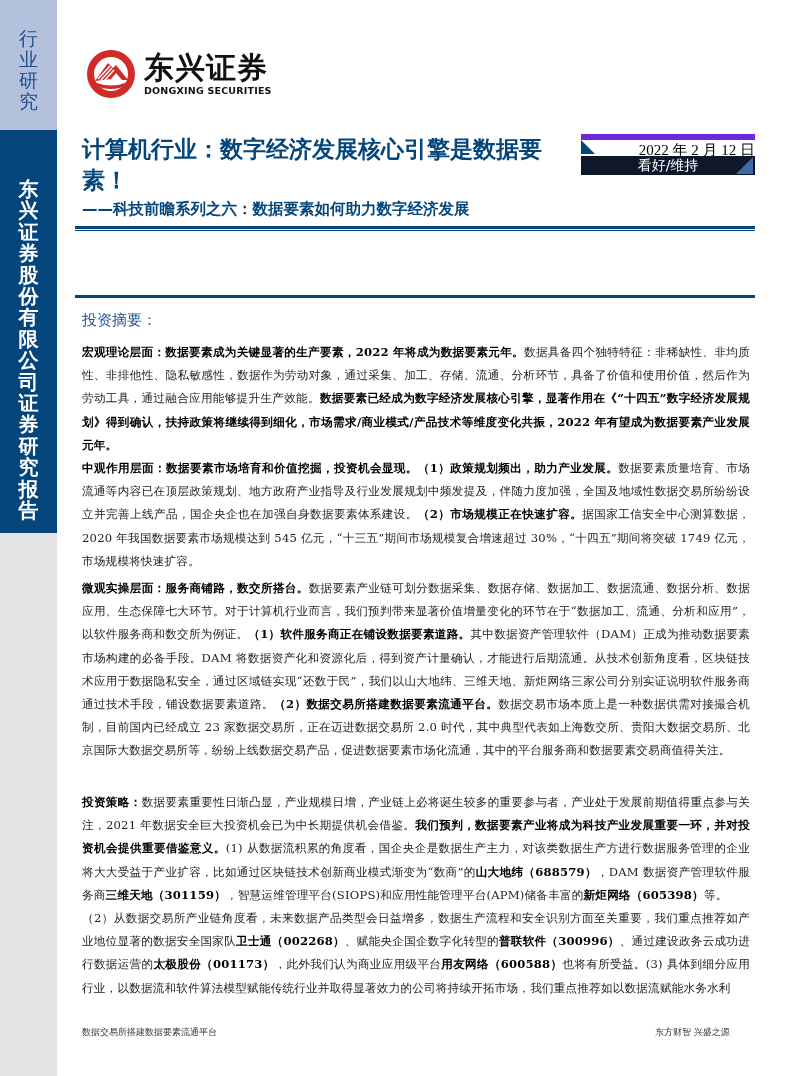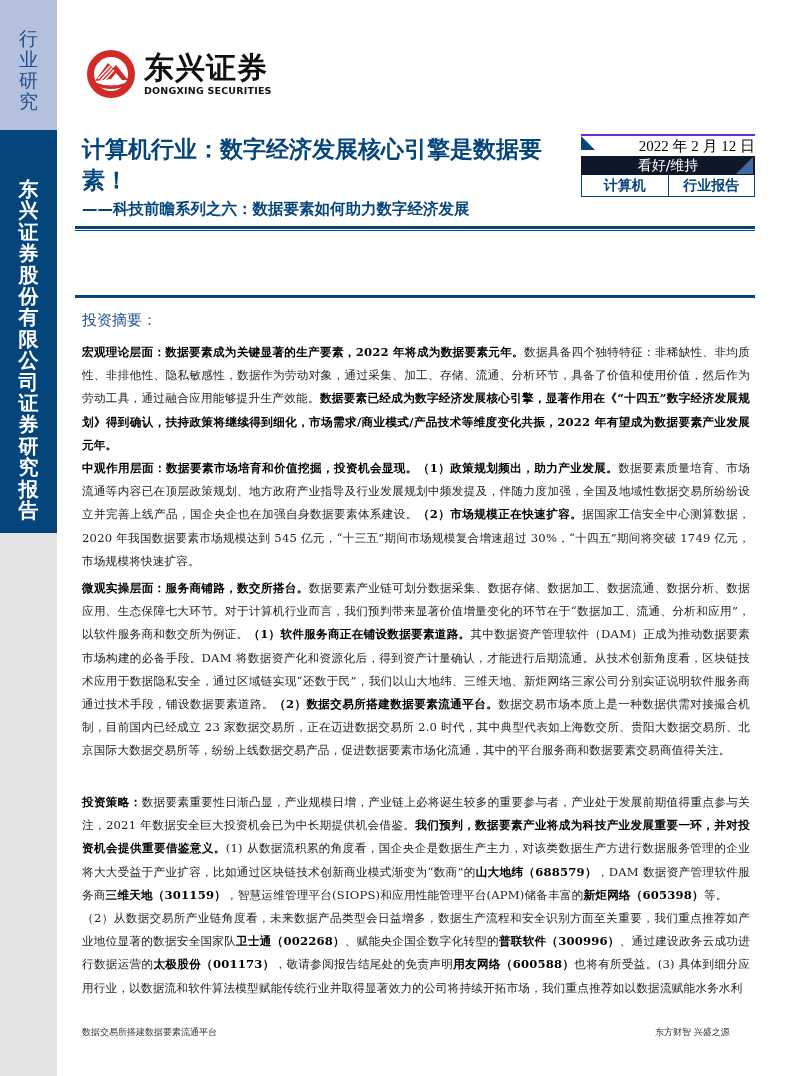--- a/index.html
+++ b/index.html
@@ -20,21 +20,21 @@
   .logo-text { margin-left:8px; }
   .logo-cn { font-size:30px; font-weight:bold; letter-spacing:1px; line-height:32px; color:#111; font-family:Liberation Sans, sans-serif; }
   .logo-en { font-size:9.5px; font-weight:bold; color:#111; letter-spacing:0.2px; margin-top:1px; }
 
   
   .title { position:absolute; left:82px; top:134px; width:495px; font-size:23px; line-height:31px; font-weight:bold; color:#04457c; }
   .subtitle { position:absolute; left:82px; top:199px; font-size:15.5px; font-weight:bold; color:#04457c; white-space:nowrap;text-align:center; }
 
   
   .infobox { position:absolute; left:581px; top:134px; width:174px; }
-  .info-date { height:22px; border-top:2px solid #6d28d9; position:relative; font-family:"Liberation Serif", serif; font-size:15px; text-align:right; line-height:20px; padding-right:0px; }
+  .info-date { height:22px; border-top:6px solid #6d28d9; position:relative; font-family:"Liberation Serif", serif; font-size:15px; text-align:right; line-height:20px; padding-right:0px; }
   .info-date .tri2 { position:absolute; left:0; top:0; width:0; height:0; border-bottom:14px solid #04457c; border-right:14px solid transparent; }
   .info-rating { height:19px; background:#0f172a; color:#fff; text-align:center; font-size:14px; line-height:19px; position:relative; }
   .info-rating .tri { position:absolute; right:2px; top:1px; width:0; height:0; border-bottom:17px solid #3e6aa1; border-left:17px solid transparent; }
   .info-sector { height:22px; display:flex; border:1px solid #04457c; border-top:none; }
   .info-sector span { flex:1; text-align:center; font-size:14px; font-weight:bold; color:#04457c; line-height:20px; }
   .info-sector span + span { border-left:1px solid #04457c; }
 
   
   .rule-thick { position:absolute; left:75px; width:680px; height:2.5px; background:#04457c; }
   .rule-thin { position:absolute; left:75px; width:680px; height:1px; background:#04457c; }
@@ -100,32 +100,28 @@
 
 <div class="infobox">
   <div class="info-date">
     <span class="tri2"></span>
     <span>2022 年 2 月 12 日</span>
   </div>
   <div class="info-rating">
     <span>看好/维持</span>
     <span class="tri"></span>
   </div>
-  <div class="info-sector">
-    <span>计算机</span>
-    <span>行业报告</span>
-  </div>
 </div>
 
 <div class="rule-thick" style="top:226px;"></div>
 <div class="rule-thin" style="top:230px;"></div>
 <div class="rule-thick" style="top:295px;"></div>
 
 <div class="section-head">投资摘要：</div>
 
 <div class="para" style="top:341px;"><b>宏观理论层面：数据要素成为关键显著的生产要素，2022 年将成为数据要素元年。</b><span>数据具备四个独特特征：非稀缺性、非均质性、非排他性、隐私敏感性，数据作为劳动对象，通过采集、加工、存储、流通、分析环节，具备了价值和使用价值，然后作为劳动工具，通过融合应用能够提升生产效能。</span><b>数据要素已经成为数字经济发展核心引擎，显著作用在《“十四五”数字经济发展规划》得到确认，扶持政策将继续得到细化，市场需求/商业模式/产品技术等维度变化共振，2022 年有望成为数据要素产业发展元年。</b></div>
 <div class="para" style="top:457px;"><b>中观作用层面：数据要素市场培育和价值挖掘，投资机会显现。（1）政策规划频出，助力产业发展。</b><span>数据要素质量培育、市场流通等内容已在顶层政策规划、地方政府产业指导及行业发展规划中频发提及，伴随力度加强，全国及地域性数据交易所纷纷设立并完善上线产品，国企央企也在加强自身数据要素体系建设。</span><b>（2）市场规模正在快速扩容。</b><span>据国家工信安全中心测算数据，2020 年我国数据要素市场规模达到 545 亿元，“十三五”期间市场规模复合增速超过 30%，“十四五”期间将突破 1749 亿元，市场规模将快速扩容。</span></div>
 <div class="para" style="top:577px;"><b>微观实操层面：服务商铺路，数交所搭台。</b><span>数据要素产业链可划分数据采集、数据存储、数据加工、数据流通、数据分析、数据应用、生态保障七大环节。对于计算机行业而言，我们预判带来显著价值增量变化的环节在于“数据加工、流通、分析和应用”，以软件服务商和数交所为例证。</span><b>（1）软件服务商正在铺设数据要素道路。</b><span>其中数据资产管理软件（DAM）正成为推动数据要素市场构建的必备手段。DAM 将数据资产化和资源化后，得到资产计量确认，才能进行后期流通。从技术创新角度看，区块链技术应用于数据隐私安全，通过区域链实现“还数于民”，我们以山大地纬、三维天地、新炬网络三家公司分别实证说明软件服务商通过技术手段，铺设数据要素道路。</span><b>（2）数据交易所搭建数据要素流通平台。</b><span>数据交易市场本质上是一种数据供需对接撮合机制，目前国内已经成立 23 家数据交易所，正在迈进数据交易所 2.0 时代，其中典型代表如上海数交所、贵阳大数据交易所、北京国际大数据交易所等，纷纷上线数据交易产品，促进数据要素市场化流通，其中的平台服务商和数据要素交易商值得关注。</span></div>
 <div class="para" style="top:791px;"><b>投资策略：</b><span>数据要素重要性日渐凸显，产业规模日增，产业链上必将诞生较多的重要参与者，产业处于发展前期值得重点参与关注，2021 年数据安全巨大投资机会已为中长期提供机会借鉴。</span><b>我们预判，数据要素产业将成为科技产业发展重要一环，并对投资机会提供重要借鉴意义。</b><span>(1) 从数据流积累的角度看，国企央企是数据生产主力，对该类数据生产方进行数据服务管理的企业将大大受益于产业扩容，比如通过区块链技术创新商业模式渐变为“数商”的</span><b>山大地纬（688579）</b><span>，DAM 数据资产管理软件服务商</span><b>三维天地（301159）</b><span>，智慧运维管理平台(SIOPS)和应用性能管理平台(APM)储备丰富的</span><b>新炬网络（605398）</b><span>等。</span></div>
-<div class="para" style="top:907px;"><span>（2）从数据交易所产业链角度看，未来数据产品类型会日益增多，数据生产流程和安全识别方面至关重要，我们重点推荐如产业地位显著的数据安全国家队</span><b>卫士通（002268）</b><span>、赋能央企国企数字化转型的</span><b>普联软件（300996）</b><span>、通过建设政务云成功进行数据运营的</span><b>太极股份（001173）</b><span>，敬请参阅报告结尾处的免责声明</span><b>用友网络（600588）</b><span>也将有所受益。(3) 具体到细分应用行业，以数据流和软件算法模型赋能传统行业并取得显著效力的公司将持续开拓市场，我们重点推荐如以数据流赋能水务水利</span></div>
+<div class="para" style="top:907px;"><span>（2）从数据交易所产业链角度看，未来数据产品类型会日益增多，数据生产流程和安全识别方面至关重要，我们重点推荐如产业地位显著的数据安全国家队</span><b>卫士通（002268）</b><span>、赋能央企国企数字化转型的</span><b>普联软件（300996）</b><span>、通过建设政务云成功进行数据运营的</span><b>太极股份（001173）</b><span>，此外我们认为商业应用级平台</span><b>用友网络（600588）</b><span>也将有所受益。(3) 具体到细分应用行业，以数据流和软件算法模型赋能传统行业并取得显著效力的公司将持续开拓市场，我们重点推荐如以数据流赋能水务水利</span></div>
 
 <div class="footer-left">数据交易所搭建数据要素流通平台</div>
 <div class="footer-right">东方财智  兴盛之源</div>
 
 </body></html>

